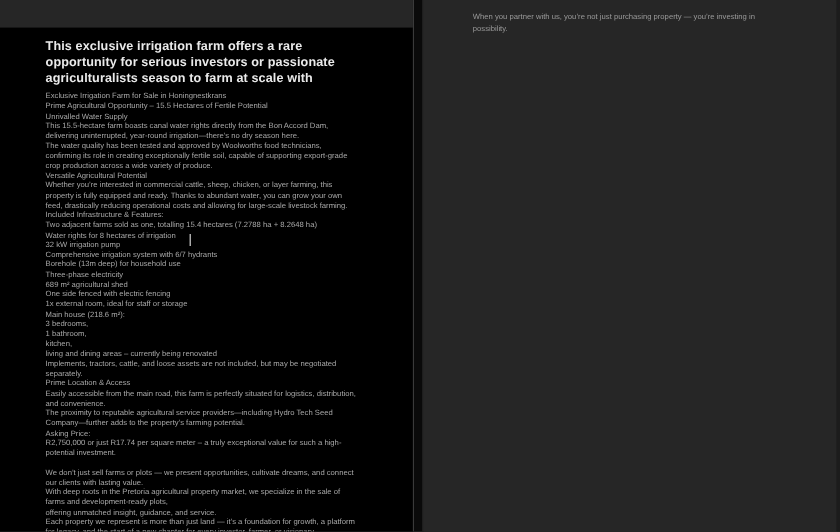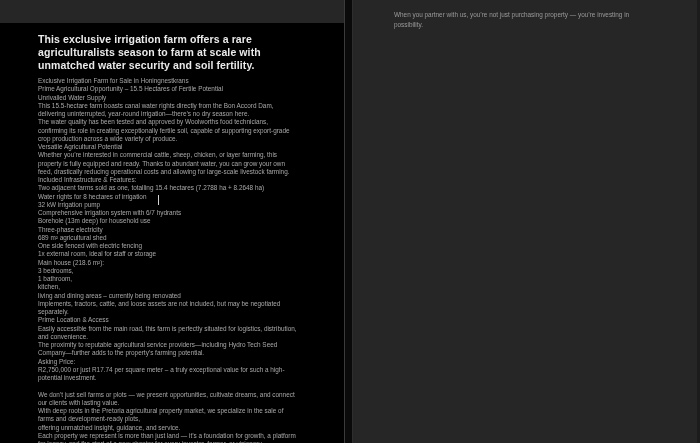--- a/index.html
+++ b/index.html
@@ -72,24 +72,24 @@
 </head>
 <body>
 
 <div class="root">
 
   <div class="left-pane">
     <div class="heading">
 
         <div class="line">This exclusive irrigation farm offers a rare</div>
 
+        <div class="line">opportunity for serious investors or passionate</div>
 
         <div class="line">agriculturalists season to farm at scale with</div>
 
-        <div class="line">unmatched water security and soil fertility.</div>
       </div>
     <div class="body-lines">
 
         <div class="line">Exclusive Irrigation Farm for Sale in Honingnestkrans</div>
 
         <div class="line">Prime Agricultural Opportunity – 15.5 Hectares of Fertile Potential</div>
 
         <div class="line">Unrivalled Water Supply</div>
 
         <div class="line">This 15.5-hectare farm boasts canal water rights directly from the Bon Accord Dam,</div>

